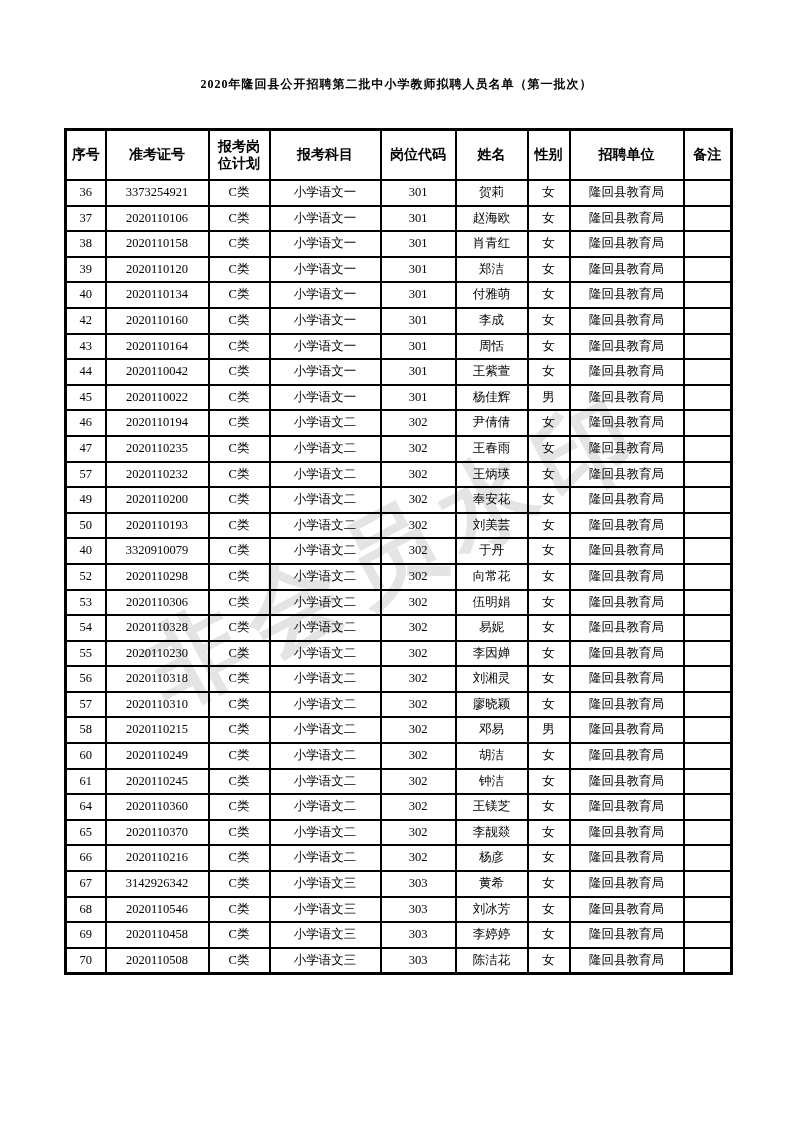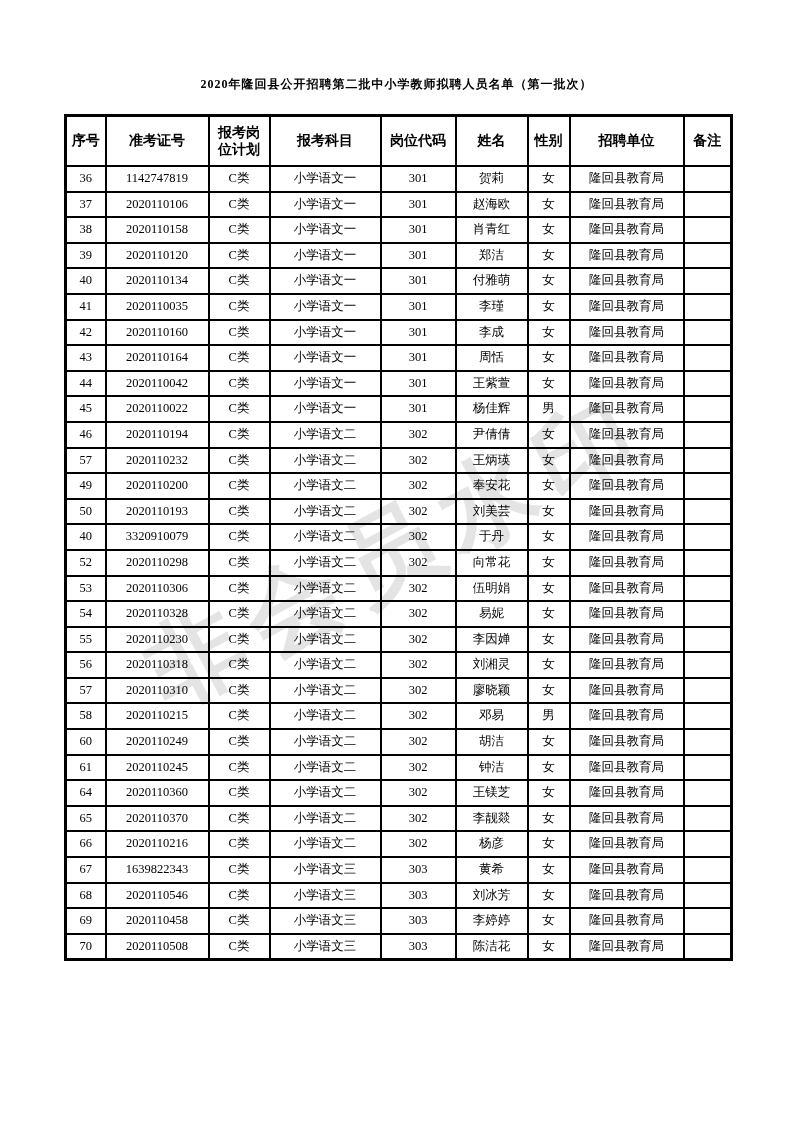--- a/index.html
+++ b/index.html
@@ -39,21 +39,21 @@
     text-align: center;
     font-size: 12px;
     font-weight: bold;
     letter-spacing: 1px;
     z-index: 2;
     margin: 0;
   }
   .table-wrap {
     position: absolute;
     left: 64px;
-    top: 114px;
+    top: 128px;
     z-index: 1;
   }
   table.roster {
     border-collapse: collapse;
     table-layout: fixed;
     width: 666px;
     border: 3px solid #000;
     background: transparent;
   }
   table.roster th, table.roster td {
@@ -119,21 +119,21 @@
             <th>岗位代码</th>
             <th>姓名</th>
             <th>性别</th>
             <th>招聘单位</th>
             <th>备注</th>
           </tr>
         </thead>
       <tbody>
           <tr>
             <td>36</td>
-            <td>1142747819</td>
+            <td>3373254921</td>
             <td>C类</td>
             <td>小学语文一</td>
             <td>301</td>
             <td>贺莉</td>
             <td>女</td>
             <td>隆回县教育局</td>
             <td></td>
           </tr>
           <tr>
             <td>37</td>
@@ -173,31 +173,20 @@
             <td>2020110134</td>
             <td>C类</td>
             <td>小学语文一</td>
             <td>301</td>
             <td>付雅萌</td>
             <td>女</td>
             <td>隆回县教育局</td>
             <td></td>
           </tr>
           <tr>
-            <td>41</td>
-            <td>2020110035</td>
-            <td>C类</td>
-            <td>小学语文一</td>
-            <td>301</td>
-            <td>李瑾</td>
-            <td>女</td>
-            <td>隆回县教育局</td>
-            <td></td>
-          </tr>
-          <tr>
             <td>42</td>
             <td>2020110160</td>
             <td>C类</td>
             <td>小学语文一</td>
             <td>301</td>
             <td>李成</td>
             <td>女</td>
             <td>隆回县教育局</td>
             <td></td>
           </tr>
@@ -239,20 +228,31 @@
             <td>2020110194</td>
             <td>C类</td>
             <td>小学语文二</td>
             <td>302</td>
             <td>尹倩倩</td>
             <td>女</td>
             <td>隆回县教育局</td>
             <td></td>
           </tr>
           <tr>
+            <td>47</td>
+            <td>2020110235</td>
+            <td>C类</td>
+            <td>小学语文二</td>
+            <td>302</td>
+            <td>王春雨</td>
+            <td>女</td>
+            <td>隆回县教育局</td>
+            <td></td>
+          </tr>
+          <tr>
             <td>57</td>
             <td>2020110232</td>
             <td>C类</td>
             <td>小学语文二</td>
             <td>302</td>
             <td>王炳瑛</td>
             <td>女</td>
             <td>隆回县教育局</td>
             <td></td>
           </tr>
@@ -416,21 +416,21 @@
             <td>C类</td>
             <td>小学语文二</td>
             <td>302</td>
             <td>杨彦</td>
             <td>女</td>
             <td>隆回县教育局</td>
             <td></td>
           </tr>
           <tr>
             <td>67</td>
-            <td>1639822343</td>
+            <td>3142926342</td>
             <td>C类</td>
             <td>小学语文三</td>
             <td>303</td>
             <td>黄希</td>
             <td>女</td>
             <td>隆回县教育局</td>
             <td></td>
           </tr>
           <tr>
             <td>68</td>

